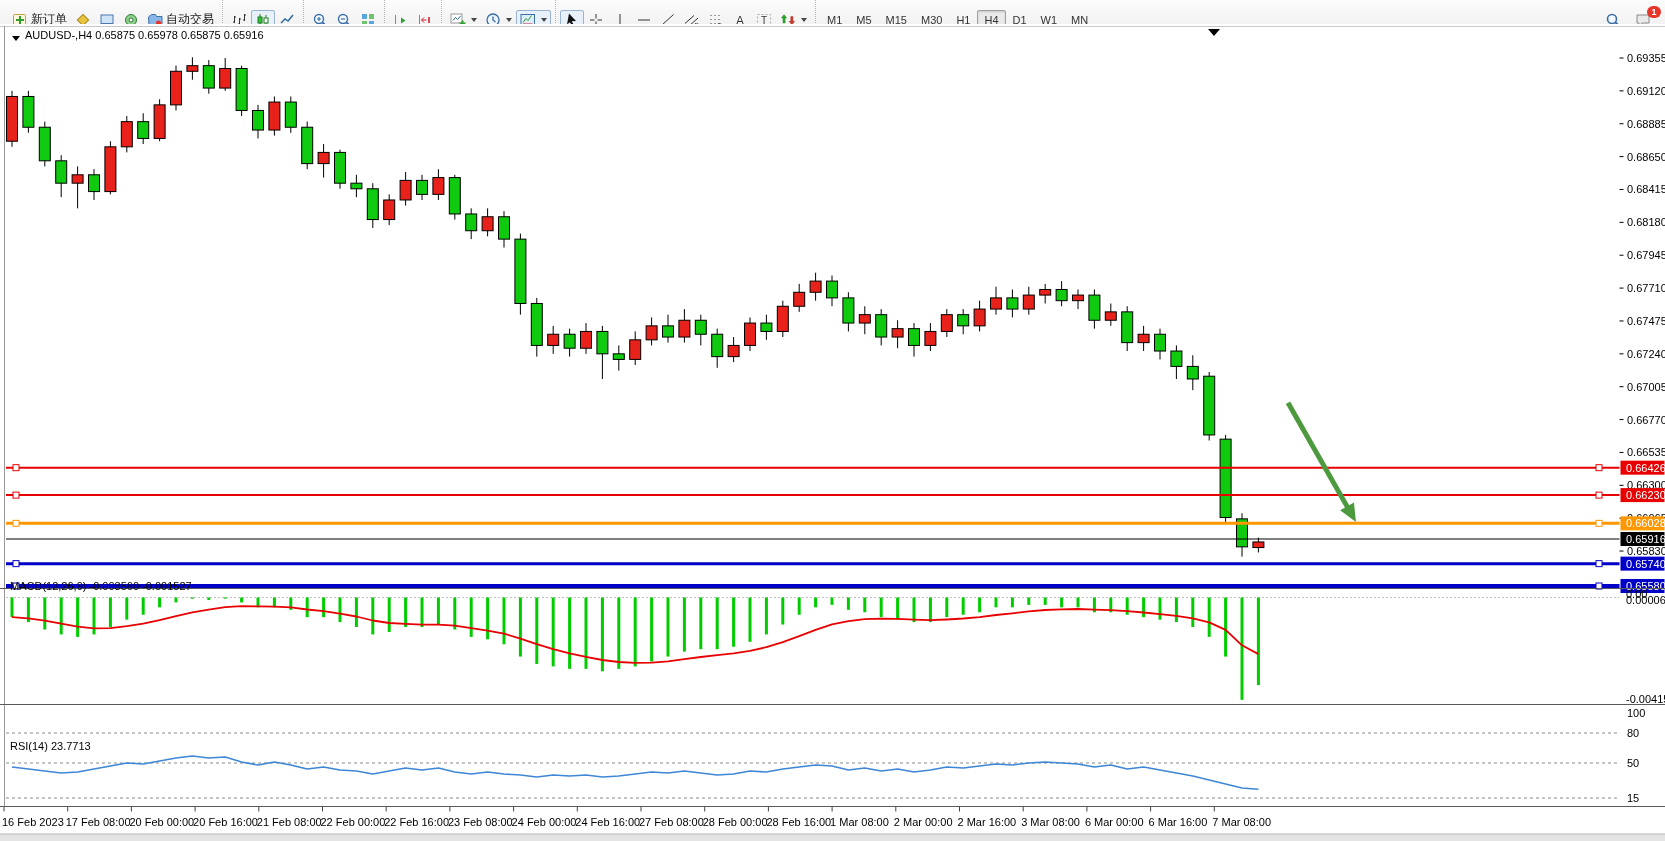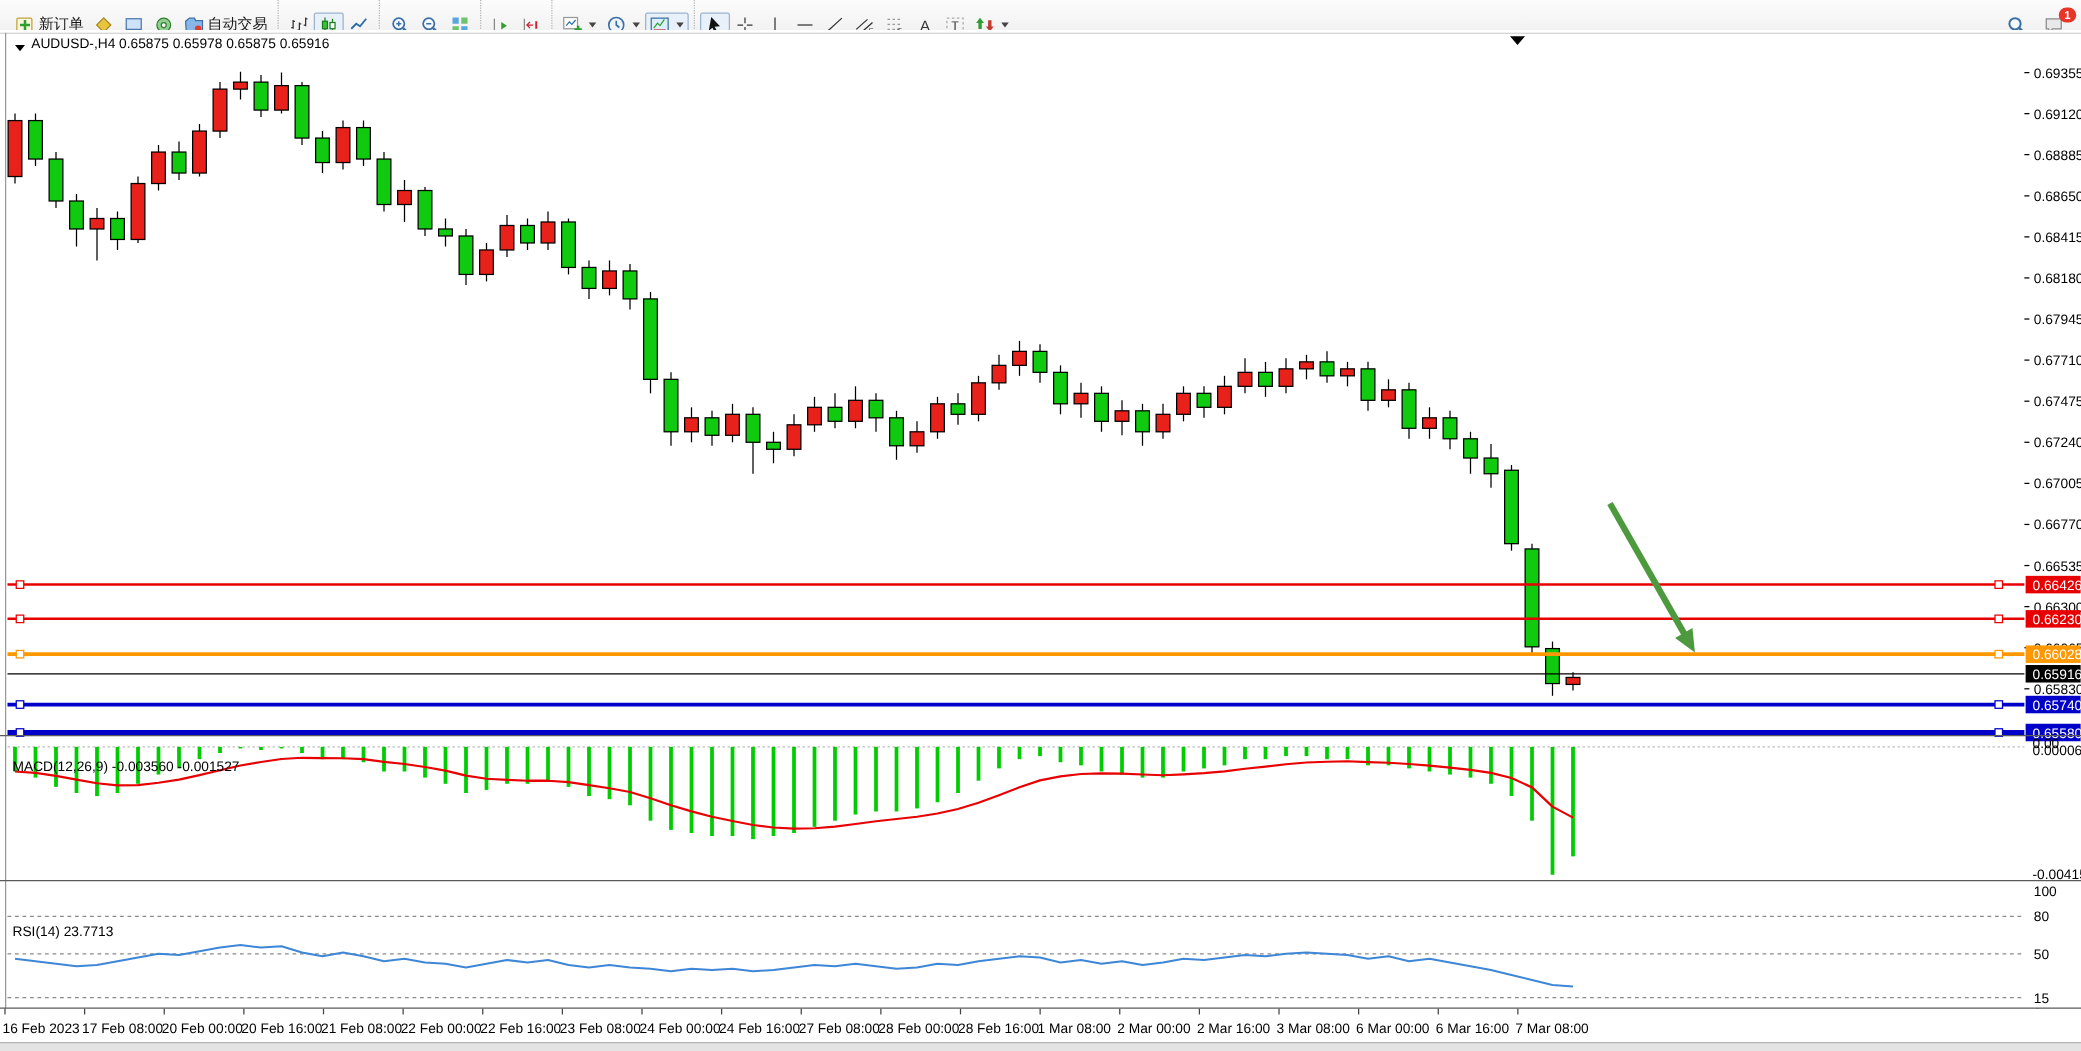--- a/index.html
+++ b/index.html
@@ -28,21 +28,21 @@
   #chartarea{position:absolute;top:24px;left:0;width:1665px;height:817px;background:#fff;}
   #chart{position:absolute;top:2px;left:0;}
   svg text{font-family:"Liberation Sans","DejaVu Sans",sans-serif;}
   .ax{font-size:11px;fill:#000;}
   .axw{font-size:11px;fill:#fff;}
   .tlab{font-size:11px;fill:#000;}
   #title{position:absolute;left:12px;top:5px;display:flex;align-items:flex-end;gap:5px;
     font-size:11px;color:#000;pointer-events:none;}
   .tri{width:0;height:0;border-left:4px solid transparent;border-right:4px solid transparent;
     border-top:5px solid #000;display:inline-block;pointer-events:auto;}
-  #macdlabel{position:absolute;left:10px;top:584px;font-size:11px;color:#000;pointer-events:none;}
+  #macdlabel{position:absolute;left:10px;top:556px;font-size:11px;color:#000;pointer-events:none;}
   #rsilabel{position:absolute;left:10px;top:716px;font-size:11px;color:#000;pointer-events:none;}
 </style>
 </head>
 <body>
 
 <div id="app">
   <div id="toolbar">
       <div class="tb-group">
         <div class="tb-btn">
           <svg viewBox="0 0 16 16">
@@ -210,20 +210,31 @@
             <text x="5" y="12" font-size="10" fill="#333">T</text>
           </svg>
         </div>
         <div class="tb-btn">
           <svg viewBox="0 0 16 16">
             <path d="M4.5 2.5L8 7H6v5.5H3V7H1z" transform="scale(0.9)" fill="#2f9e2f"></path>
             <path d="M11.5 13.5L8 9h2V3.5h3V9h2z" transform="translate(1.5 1) scale(0.9)" fill="#c23a2e"></path>
           </svg>
           <span class="caret"></span>
         </div>
+      </div>
+      <div class="tb-group">
+        <div class="tb-btn tf-btn">M1</div>
+        <div class="tb-btn tf-btn">M5</div>
+        <div class="tb-btn tf-btn">M15</div>
+        <div class="tb-btn tf-btn">M30</div>
+        <div class="tb-btn tf-btn">H1</div>
+        <div class="tb-btn active tf-btn">H4</div>
+        <div class="tb-btn tf-btn">D1</div>
+        <div class="tb-btn tf-btn">W1</div>
+        <div class="tb-btn tf-btn">MN</div>
       </div>
       <div id="tb-right">
         <div class="tb-btn badge-wrap">
           <svg viewBox="0 0 16 16">
             <circle cx="7" cy="7" r="4.5" fill="#f4f9ff" stroke="#3b6ea5" stroke-width="1.6"></circle>
             <path d="M10.5 10.5L14.5 14.5" stroke="#3b6ea5" stroke-width="2.2"></path>
           </svg>
         </div>
         <div class="tb-btn badge-wrap">
           <svg viewBox="0 0 16 16">

